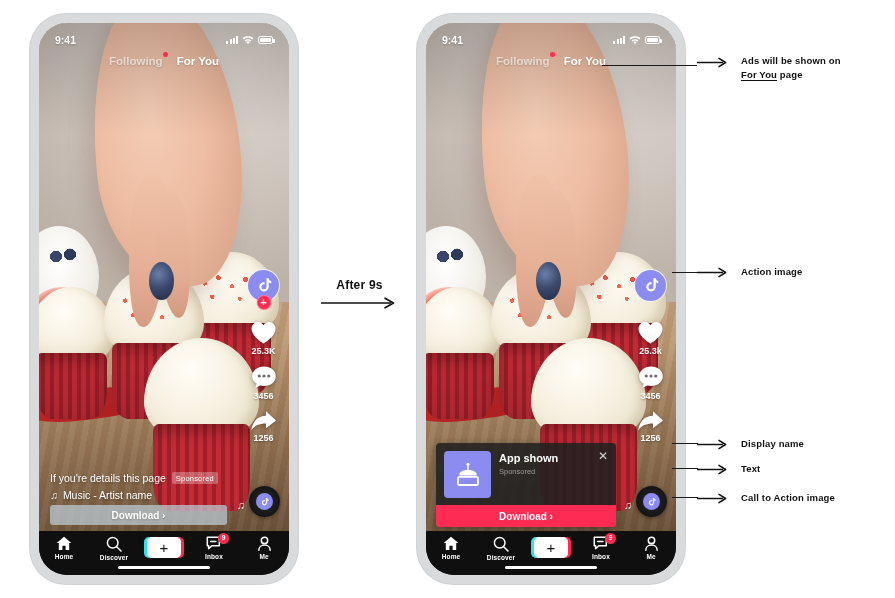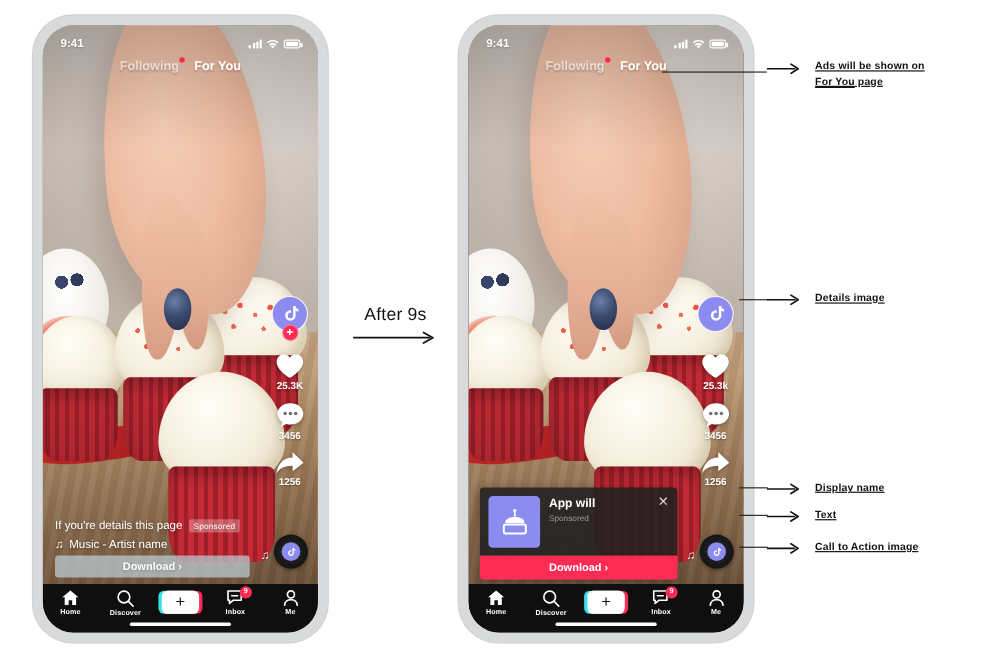--- a/index.html
+++ b/index.html
@@ -297,25 +297,25 @@
   .homebar {
     position:absolute; left:50%; transform:translateX(-50%);
     bottom:6px; width:92px; height:3.5px; border-radius:2px; background:#fff; z-index:11;
   }
 
   
   .middle {
     position:absolute; left:312px; top:278px; width:95px;
     display:flex; flex-direction:column; align-items:center; gap:5px;
   }
-  .middle .mlabel { font-size:16px; font-weight:400; color:#111; letter-spacing:.2px; }
+  .middle .mlabel { font-size:12px; font-weight:700; color:#111; letter-spacing:.2px; }
   .arrow-long { display:block; }
 
   
-  .anno { position:absolute; display:flex; align-items:flex-start; gap:10px;text-decoration:underline; }
+  .anno { position:absolute; display:flex; align-items:flex-start; gap:10px; }
   .anno .atext { font-size:9.5px; font-weight:700; color:#111; line-height:1.45; letter-spacing:.15px; }
   .anno .atext u { text-decoration: underline; text-underline-offset: 1.5px; }
   .a1 { left:697px; top:54px; }
   .a2 { left:697px; top:265px; }
   .a3 { left:697px; top:437px; }
   .a4 { left:697px; top:462px; }
   .a5 { left:697px; top:491px; }
 
   
   .leader { position:absolute; height:1.4px; background:#1a1a1a; }
@@ -608,21 +608,21 @@
       <div class="ad-top">
         <div class="ad-icon">
           <svg width="30" height="30" viewBox="0 0 30 30">
             <circle cx="15" cy="4.2" r="1.5" fill="#fff"></circle>
             <path d="M15 5.8v3.4" stroke="#fff" stroke-width="1.6" stroke-linecap="round"></path>
             <path d="M6.4 14.4c0-2.4 3.9-4.3 8.6-4.3s8.6 1.9 8.6 4.3v1.1H6.4v-1.1z" fill="#fff"></path>
             <rect x="5" y="16.8" width="20" height="8.2" rx="1.6" fill="none" stroke="#fff" stroke-width="1.8"></rect>
           </svg>
         </div>
         <div class="ad-text">
-          <div class="ad-title">App will</div>
+          <div class="ad-title">App shown</div>
           <div class="ad-sponsored">Sponsored</div>
         </div>
         <span class="ad-close">✕</span>
       </div>
       <div class="ad-cta">
         <span>Download</span>&nbsp;
         <span>›</span>
       </div>
     </div>
 
@@ -680,21 +680,21 @@
     <span>Ads will be shown on</span><br>
     <u>For You</u><span> page</span>
   </span>
 </div>
 
 <div class="anno a2">
   <svg width="34" height="11" viewBox="0 0 34 11" style="margin-top:2px">
     <path d="M0 5.5h26" stroke="#111" stroke-width="1.5"></path>
     <path d="M22 1.3 28.6 5.5 22 9.7" fill="none" stroke="#111" stroke-width="1.5" stroke-linecap="round" stroke-linejoin="round"></path>
   </svg>
-  <span class="atext">Details image</span>
+  <span class="atext">Action image</span>
 </div>
 
 <div class="anno a3">
   <svg width="34" height="11" viewBox="0 0 34 11" style="margin-top:2px">
     <path d="M0 5.5h26" stroke="#111" stroke-width="1.5"></path>
     <path d="M22 1.3 28.6 5.5 22 9.7" fill="none" stroke="#111" stroke-width="1.5" stroke-linecap="round" stroke-linejoin="round"></path>
   </svg>
   <span class="atext">Display name</span>
 </div>
 

